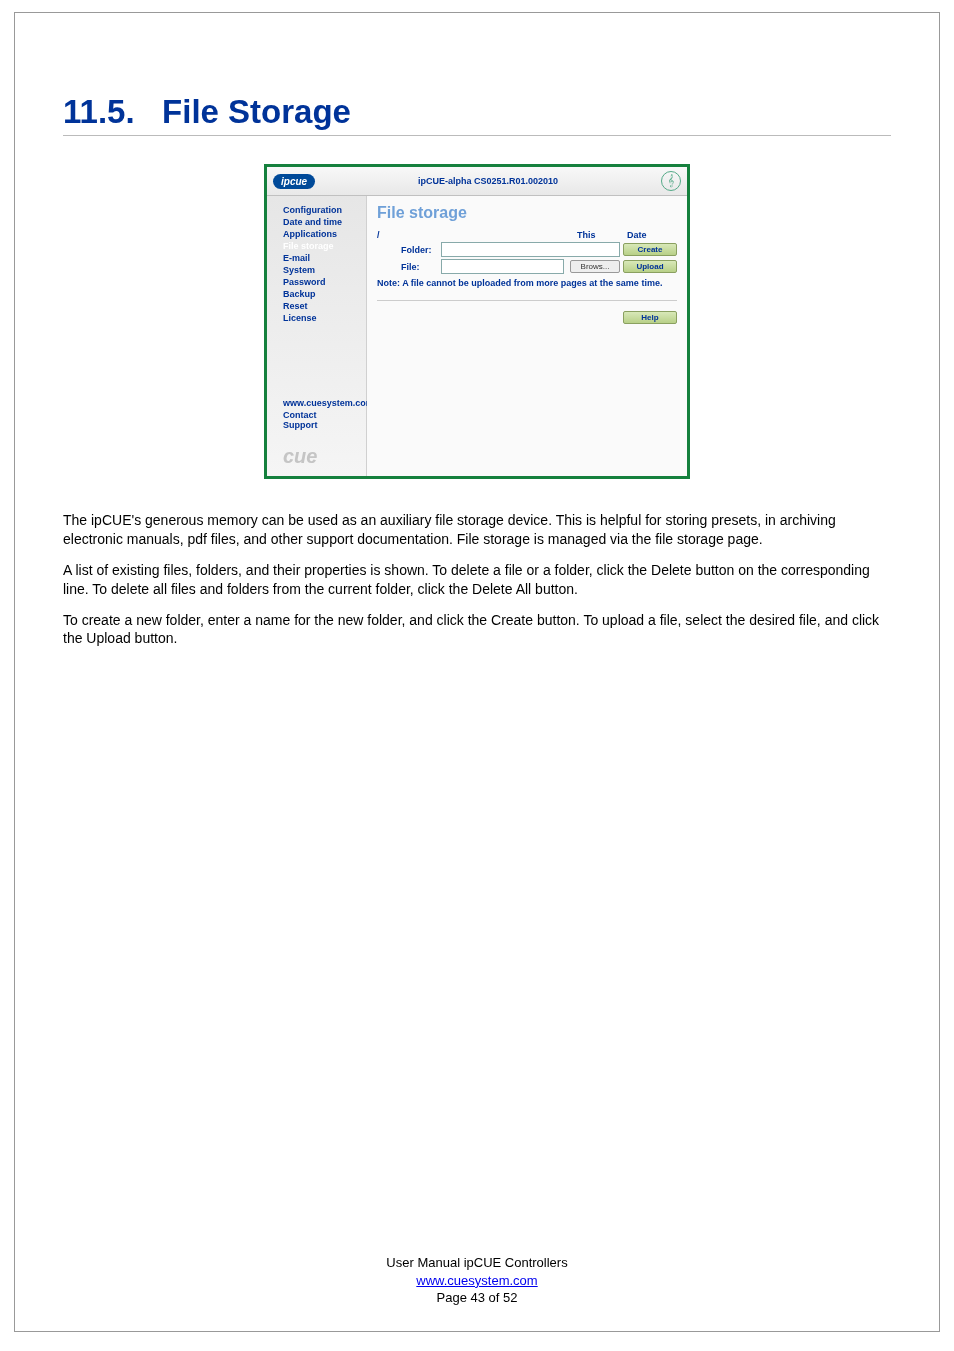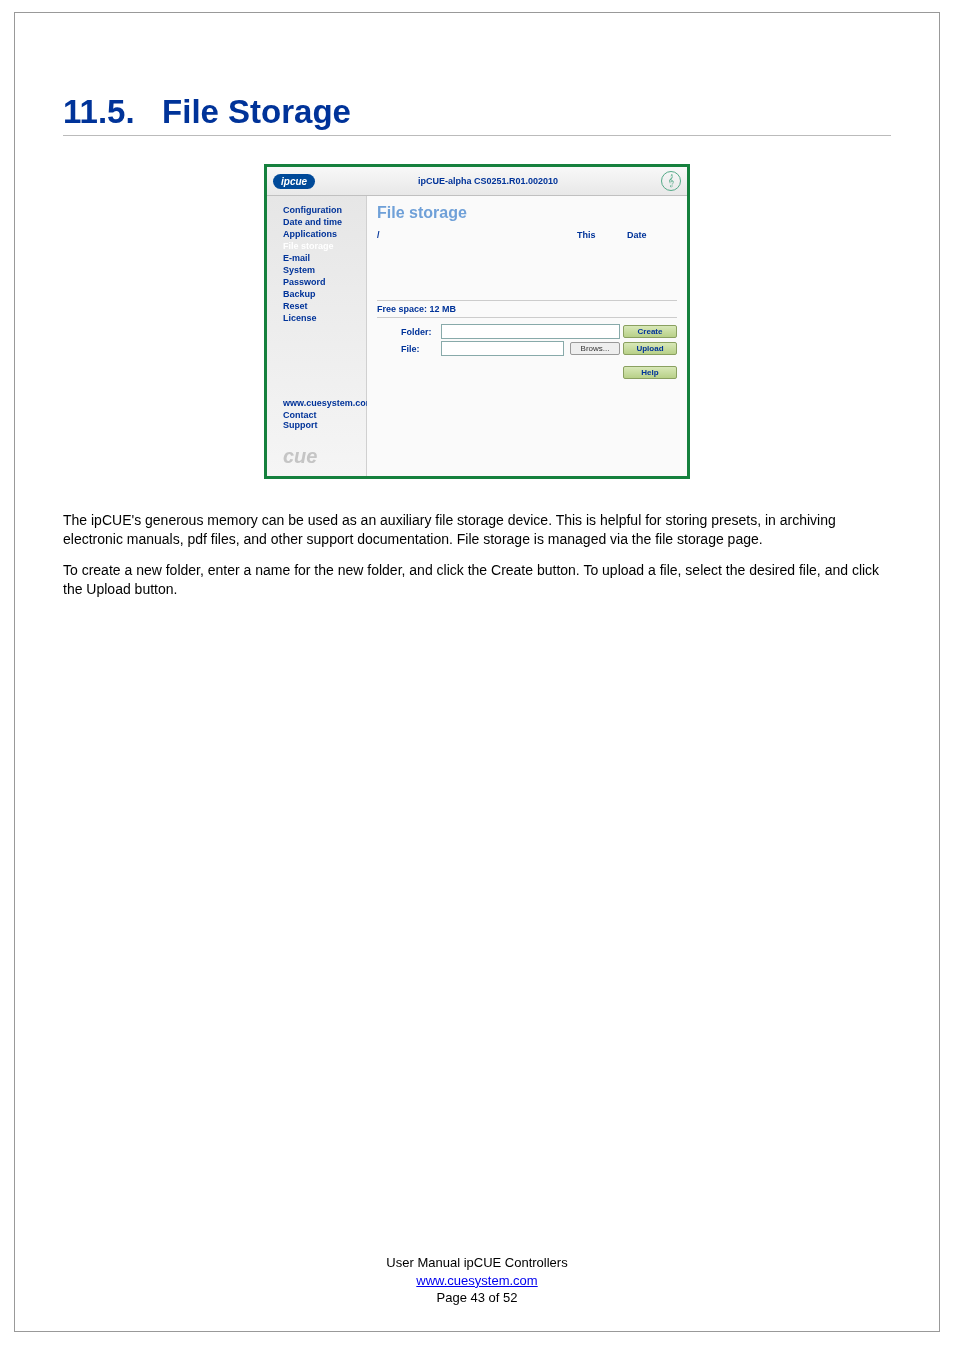--- a/index.html
+++ b/index.html
@@ -229,42 +229,43 @@
           <div class="sidebar-link">Contact Support</div>
           <div class="sidebar-cue">cue</div>
         </div>
         <div class="main">
           <div class="main-title">File storage</div>
           <div class="file-table">
             <span class="col-name">/</span>
             <span class="col-size">This</span>
             <span class="col-date">Date</span>
           </div>
-          <div class="free-space">Free space: 12 MB</div>
           <div class="row">
             <span class="row-label">Folder:</span>
             <span class="row-input"></span>
             <span class="btn">Create</span>
           </div>
           <div class="row">
             <span class="row-label">File:</span>
             <span class="row-input short"></span>
             <span class="btn btn-browse">Brows...</span>
             <span class="btn">Upload</span>
           </div>
+          <div class="note-text">Note: A file cannot be uploaded from more pages at the same time.</div>
           <div class="help-row">
             <span class="btn">Help</span>
           </div>
         </div>
       </div>
     </div>
   </div>
 
   <div class="body-text">
     <p>The ipCUE's generous memory can be used as an auxiliary file storage device. This is helpful for storing presets, in archiving electronic manuals, pdf files, and other support documentation. File storage is managed via the file storage page.</p>
+    <p>A list of existing files, folders, and their properties is shown. To delete a file or a folder, click the Delete button on the corresponding line. To delete all files and folders from the current folder, click the Delete All button.</p>
     <p>To create a new folder, enter a name for the new folder, and click the Create button. To upload a file, select the desired file, and click the Upload button.</p>
   </div>
 
   <div class="spacer-grow"></div>
 
   <div class="footer">
     <div>User Manual ipCUE Controllers</div>
     <a href="#">www.cuesystem.com</a>
     <div>Page 43 of 52</div>
   </div>

